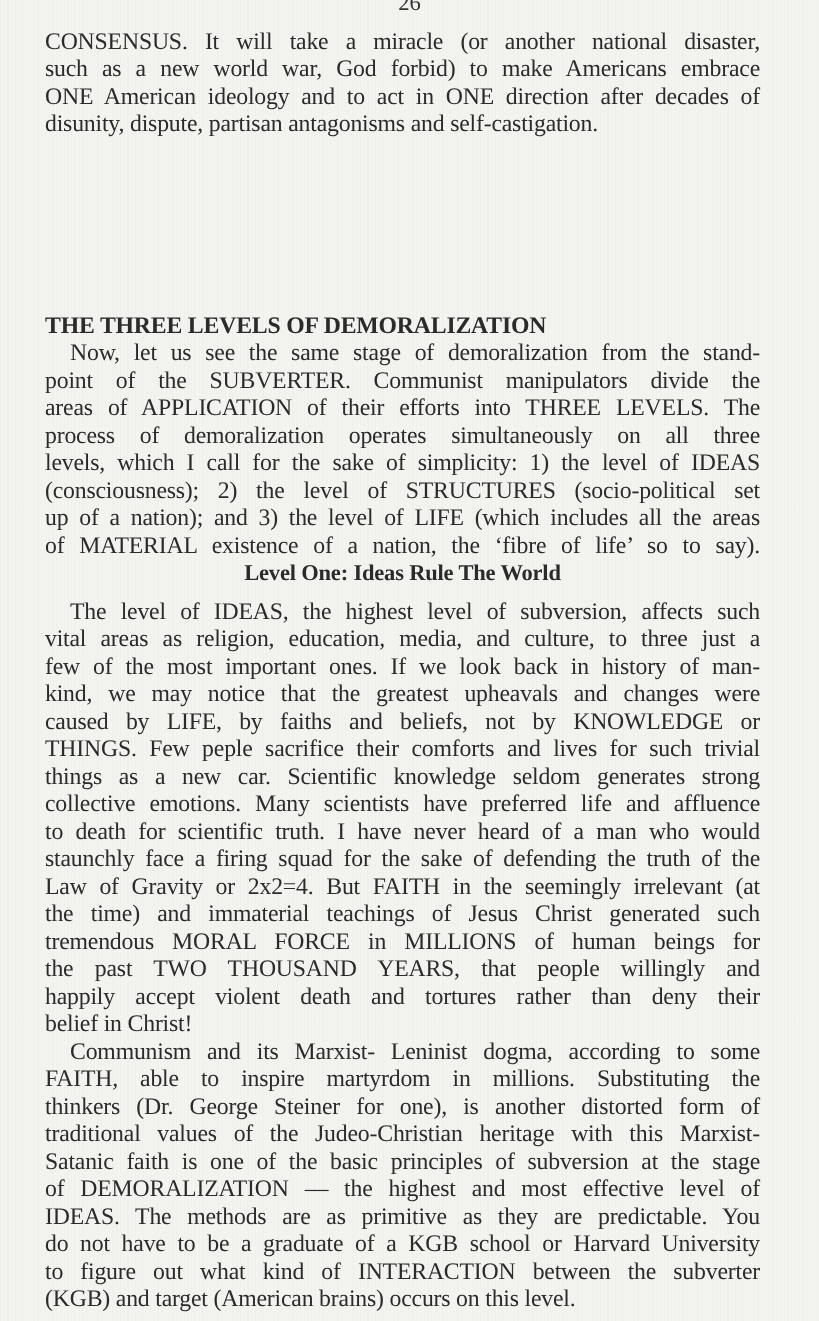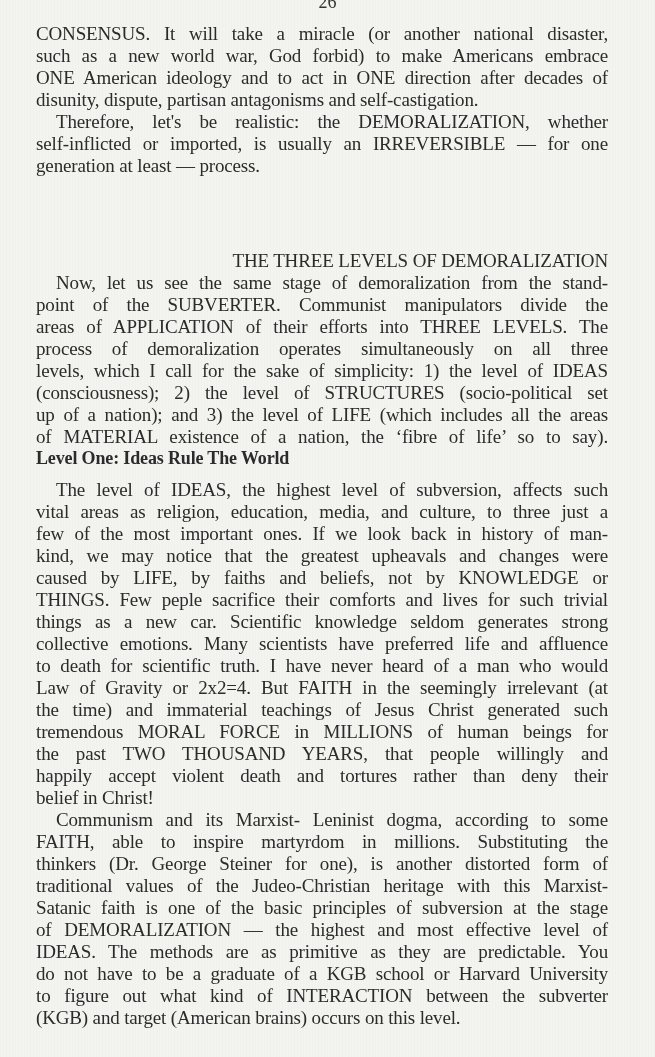--- a/index.html
+++ b/index.html
@@ -29,52 +29,47 @@
     width: 572px;
     font-size: 19px;
     line-height: 22px;
     text-align: justify;
     letter-spacing: -0.15px;
   }
   .block1 { top: 23px; }
   .block2 { top: 250px; }
   p { margin: 0; text-indent: 0; }
   .heading {
-    font-weight: normal;
-    text-align: right;
+    font-weight: bold;
+    text-align: left;
     font-size: 19px;
     line-height: 22px;
     margin: 0;
   }
   .subheading {
     font-weight: bold;
-    text-align: left;
+    text-align: center;
     font-size: 18px;
     line-height: 21px;
     margin: 0;
   }
   .line { display: block; text-align: justify; text-align-last: justify; white-space: nowrap; }
   .line.last { text-align-last: left; }
 </style>
 </head>
 <body>
 
 <div class="page-number">26</div>
 
 <div class="column block1">
   <p>
     <span class="line">CONSENSUS. It will take a miracle (or another national disaster,</span>
     <span class="line">such as a new world war, God forbid) to make Americans embrace</span>
     <span class="line">ONE American ideology and to act in ONE direction after decades of</span>
     <span class="line last">disunity, dispute, partisan antagonisms and self-castigation.</span>
-  </p>
-  <p>
-    <span class="line" style="padding-left:20px;">Therefore, let's be realistic: the DEMORALIZATION, whether</span>
-    <span class="line">self-inflicted or imported, is usually an IRREVERSIBLE — for one</span>
-    <span class="line last">generation at least — process.</span>
   </p>
 </div>
 
 <div class="column block2">
   <h2 class="heading">THE THREE LEVELS OF DEMORALIZATION</h2>
 
   <p>
     <span class="line" style="padding-left:20px;">Now, let us see the same stage of demoralization from the stand-</span>
     <span class="line">point of the SUBVERTER. Communist manipulators divide the</span>
     <span class="line">areas of APPLICATION of their efforts into THREE LEVELS. The</span>
@@ -90,20 +85,21 @@
   <p>
     <span class="line" style="padding-left:20px;margin-top:10px;">The level of IDEAS, the highest level of subversion, affects such</span>
     <span class="line">vital areas as religion, education, media, and culture, to three just a</span>
     <span class="line">few of the most important ones. If we look back in history of man-</span>
     <span class="line">kind, we may notice that the greatest upheavals and changes were</span>
     <span class="line">caused by LIFE, by faiths and beliefs, not by KNOWLEDGE or</span>
     <span class="line">THINGS. Few peple sacrifice their comforts and lives for such trivial</span>
     <span class="line">things as a new car. Scientific knowledge seldom generates strong</span>
     <span class="line">collective emotions. Many scientists have preferred life and affluence</span>
     <span class="line">to death for scientific truth. I have never heard of a man who would</span>
+    <span class="line">staunchly face a firing squad for the sake of defending the truth of the</span>
     <span class="line">Law of Gravity or 2x2=4. But FAITH in the seemingly irrelevant (at</span>
     <span class="line">the time) and immaterial teachings of Jesus Christ generated such</span>
     <span class="line">tremendous MORAL FORCE in MILLIONS of human beings for</span>
     <span class="line">the past TWO THOUSAND YEARS, that people willingly and</span>
     <span class="line">happily accept violent death and tortures rather than deny their</span>
     <span class="line last">belief in Christ!</span>
   </p>
 
   <p>
     <span class="line" style="padding-left:20px;">Communism and its Marxist- Leninist dogma, according to some</span>

